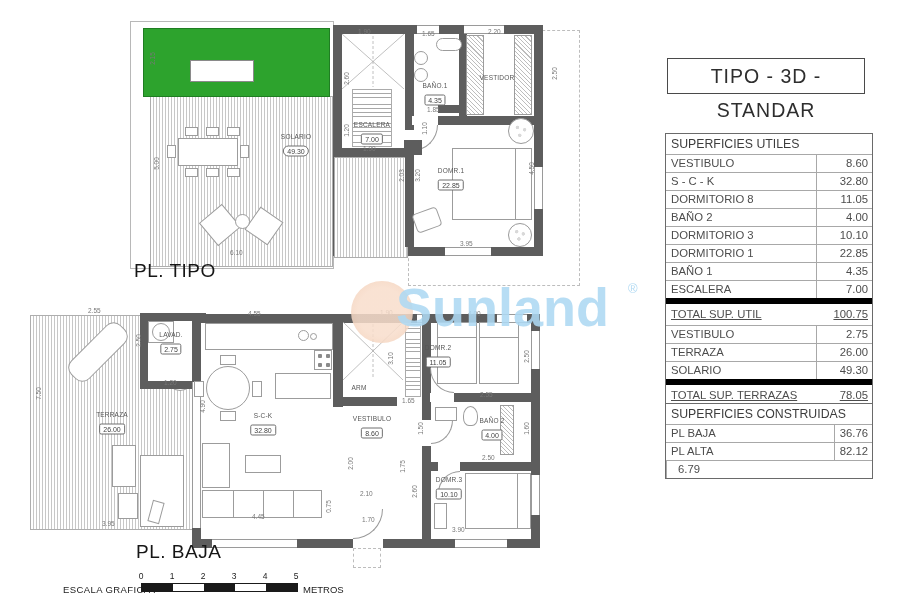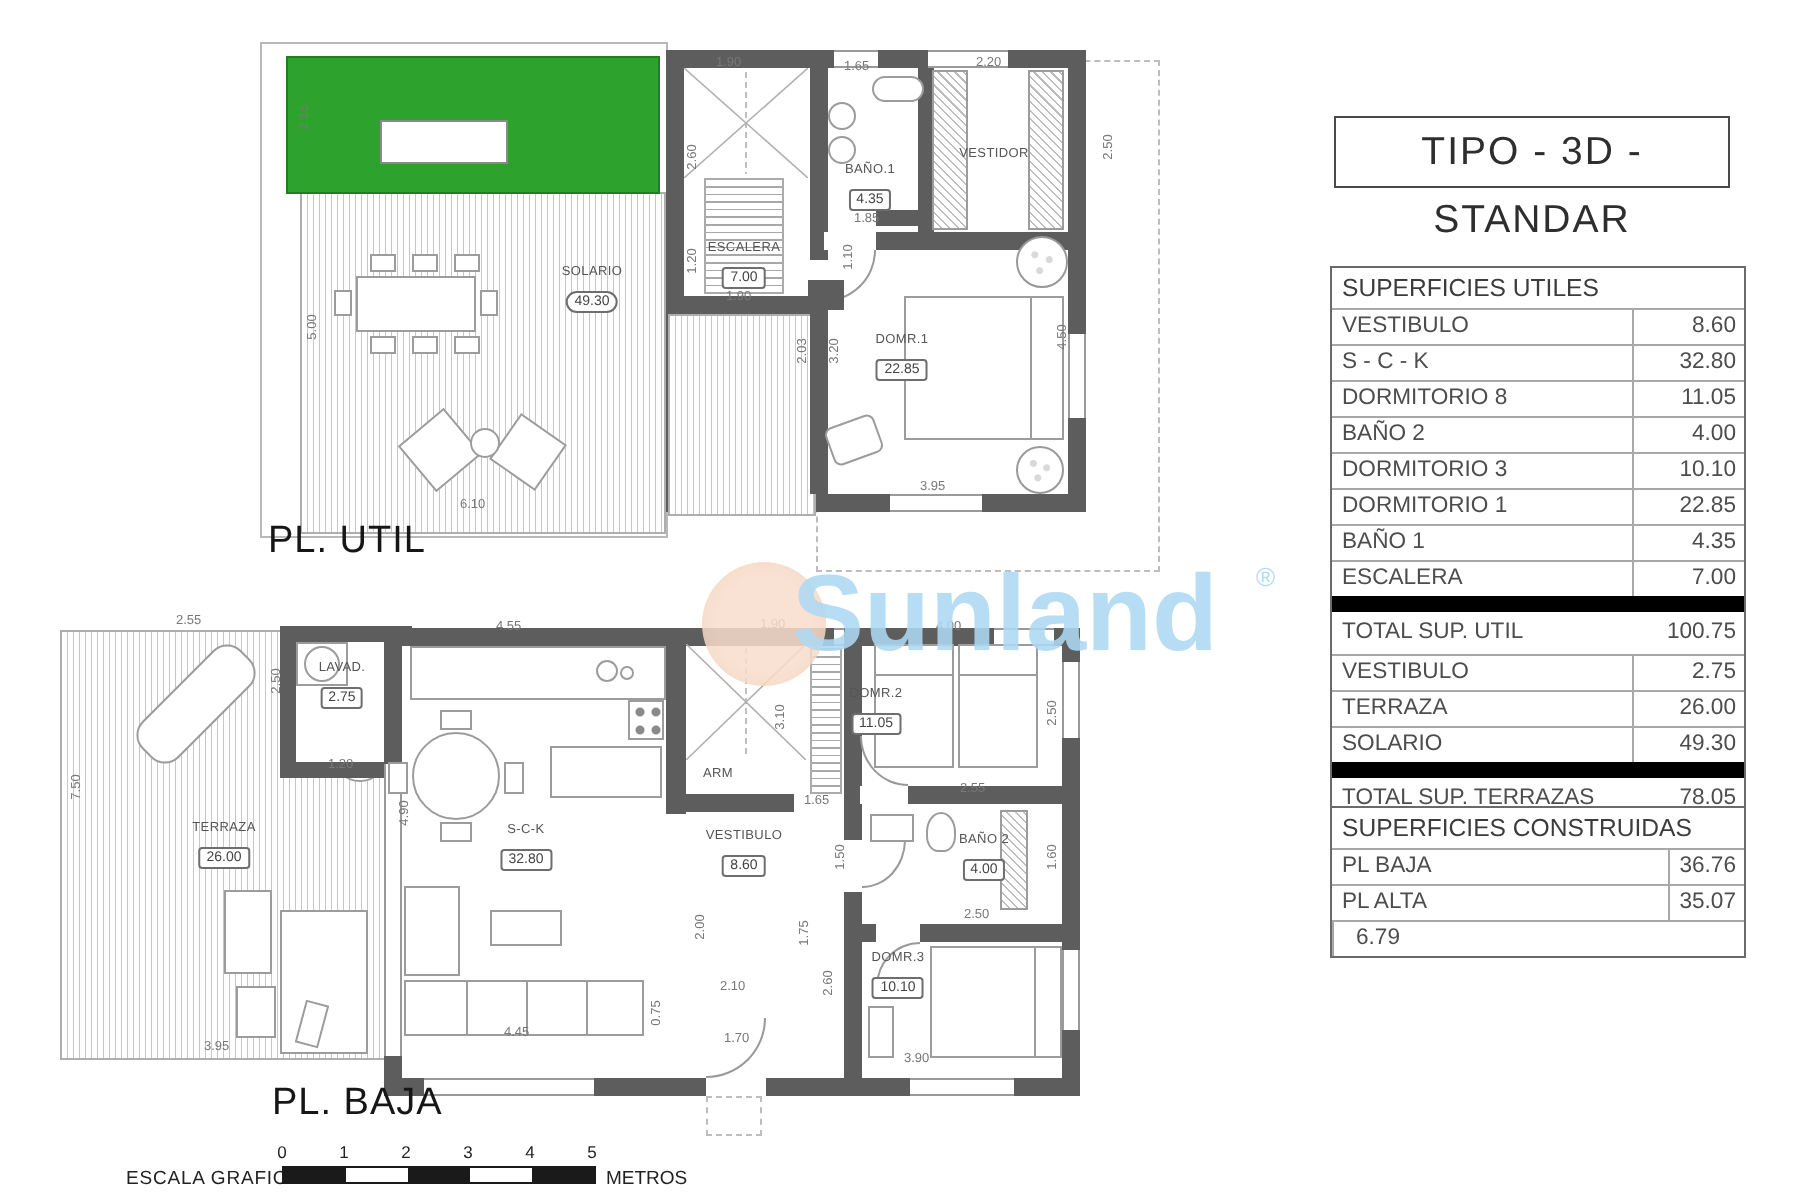--- a/index.html
+++ b/index.html
@@ -42,21 +42,21 @@
         padding:0 3px;border-radius:2px;margin-top:1px;line-height:9px;}
   .rval.pill{border-radius:6px;}
   .dim{position:absolute;font-size:6.5px;color:#787878;white-space:nowrap;z-index:29;}
   .dim.rot{transform:rotate(-90deg);transform-origin:center;}
   
   .titlebox{position:absolute;left:667px;top:58px;width:196px;height:34px;border:1px solid #4a4a4a;
     text-align:center;line-height:34px;font-size:19.5px;letter-spacing:1px;color:#2e2e2e;background:#fff;}
   .ptable{position:absolute;left:665px;width:206px;border:1px solid #6a6a6a;background:#fff;}
   .thead{height:20px;line-height:20px;padding-left:5px;font-size:12.3px;color:#3c3c3c;}
   .trow{display:flex;border-top:1px solid #a8a8a8;height:17px;line-height:16px;font-size:11.3px;color:#4d4d4d;}
-  .trow.total{height:21px;line-height:20px;border-top:8px solid #000000;}
+  .trow.total{height:21px;line-height:20px;border-top:6px solid #000000;text-decoration:underline;}
   .tl{flex:1;padding-left:5px;overflow:hidden;white-space:nowrap;}
   .tv{width:56px;text-align:right;padding-right:4px;border-left:1px solid #a8a8a8;box-sizing:border-box;}
   .narrow .tv{width:38px;}
   .trow.total .tv{border-left:none;}
   
   .wm-sun{position:absolute;left:351px;top:281px;width:62px;height:62px;border-radius:50%;
     background:radial-gradient(circle,#f8ddcb 55%,#f1ccb3 100%);opacity:0.85;z-index:48;}
   .wm-text{position:absolute;left:396px;top:276px;font-size:54px;font-weight:bold;
     color:rgba(173,216,242,0.88);letter-spacing:0px;z-index:49;}
   .wm-reg{position:absolute;left:628px;top:281px;font-size:13px;color:rgba(173,216,242,0.95);z-index:49;}
@@ -153,21 +153,21 @@
         <div class="dim rot" style="left: 210px; top: 112px;">1.20</div>
         <div class="dim rot" style="left: 288px; top: 110px;">1.10</div>
         <div class="dim" style="left: 297px; top: 91px;">1.85</div>
         <div class="dim" style="left: 233px; top: 130px;">1.90</div>
         <div class="dim rot" style="left: 265px; top: 157px;">2.03</div>
         <div class="dim rot" style="left: 281px; top: 157px;">3.20</div>
         <div class="dim" style="left: 330px; top: 225px;">3.95</div>
         <div class="dim rot" style="left: 395px; top: 150px;">4.50</div>
         <div class="dim rot" style="left: 418px; top: 55px;">2.50</div>
       </div>
-    <div class="plan-title" style="left:4px;top:245px;">PL. UTIL</div>
+    <div class="plan-title" style="left:4px;top:245px;">PL. TIPO</div>
   </div>
 
   <div class="plan" style="left:28px;top:305px;width:566px;height:270px;">
     <div class="stripes" style="left:2px;top:10px;width:168px;height:213px;"></div>
 
     <div class="f" style="left:57px;top:12px;width:26px;height:70px;border-radius:10px;transform:rotate(45deg);"></div>
     <div class="f circle" style="left:138px;top:58px;width:28px;height:28px;"></div>
     <div class="f" style="left:84px;top:140px;width:24px;height:42px;"></div>
     <div class="f" style="left:112px;top:150px;width:44px;height:72px;"></div>
     <div class="f" style="left:90px;top:188px;width:20px;height:26px;"></div>
@@ -349,21 +349,21 @@
     </div>
 
   <div class="ptable narrow" style="top:403px;">
     <div class="thead">SUPERFICIES CONSTRUIDAS</div>
   <div class="trow">
         <div class="tl">PL BAJA</div>
         <div class="tv">36.76</div>
       </div>
       <div class="trow">
         <div class="tl">PL ALTA</div>
-        <div class="tv">35.07</div>
+        <div class="tv">82.12</div>
       </div>
       <div class="trow">
         <div class="tv">6.79</div>
       </div>
     </div>
 
   <div class="wm-sun"></div>
   <div class="wm-text">Sunland</div>
   <div class="wm-reg">®</div>
 

